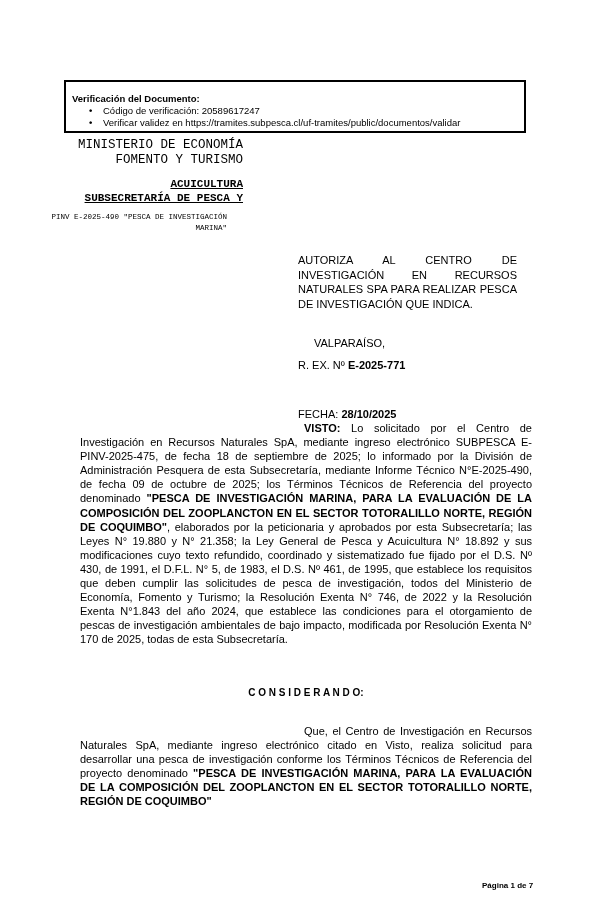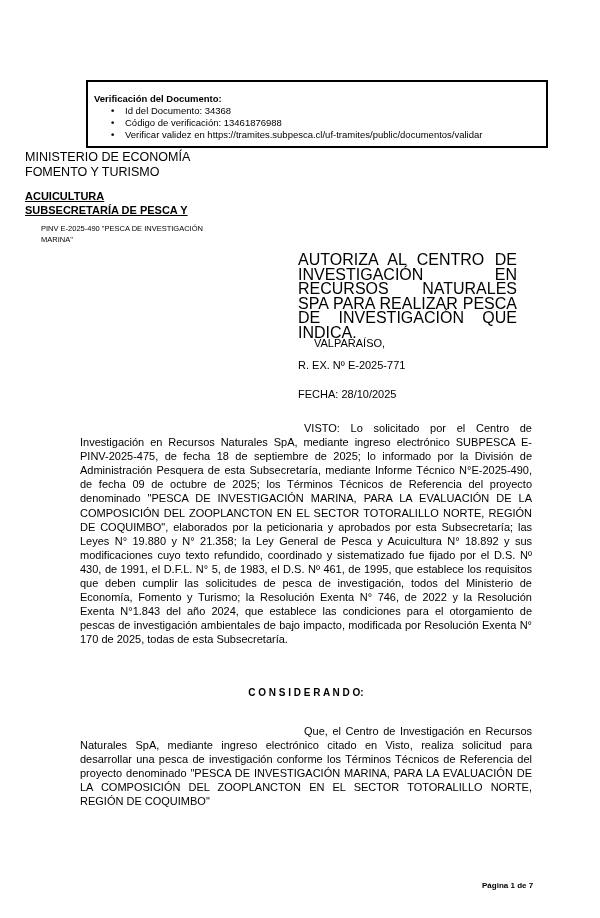--- a/index.html
+++ b/index.html
@@ -2,42 +2,42 @@
 <html><head>
 <meta charset="utf-8">
 <style>
   html,body{margin:0;padding:0;background:#fff;}
   .page{
     position:relative;width:600px;height:918px;background:#ffffff;
     font-family:"Liberation Sans",sans-serif;color:#000;overflow:hidden;
   }
   
   .verify-box{
-    position:absolute;left:86px;top:80px;width:462px;height:68px;
+    position:absolute;left:64px;top:80px;width:462px;height:53px;
     border:2px solid #000;box-sizing:border-box;overflow:hidden;
     padding:11px 6px 0 6px;font-size:9.5px;line-height:12px;
   }
   .verify-title{font-weight:bold;}
   .vitem{padding-left:17px;}
   .vitem .bullet{display:inline-block;width:14px;font-weight:bold;}
   
-  .org-header{position:absolute;left:25px;top:150px;width:218px;text-align:left;}
+  .org-header{position:absolute;left:25px;top:138px;width:218px;text-align:right;font-family:Liberation Mono, monospace;}
   .ministry{font-size:12.5px;line-height:15px;}
   .subse{margin-top:9px;font-size:11px;line-height:14px;font-weight:bold;}
   .subse div{text-decoration:underline;}
   .proj-ref{margin-top:7px;font-size:7.5px;line-height:10.5px;max-width:186px;margin-left:auto;margin-right:auto;}
   
   .subject{
     position:absolute;left:298px;top:253px;width:219px;
-    font-size:16px;line-height:14.6px;text-align:justify;
+    font-size:11px;line-height:14.6px;text-align:justify;
   }
   .city{position:absolute;left:314px;top:337px;font-size:11px;}
   .resol{position:absolute;left:298px;top:359px;font-size:11px;}
-  .fecha{position:absolute;left:298px;top:388px;font-size:11px;}
-  .bold{font-weight:normal;}
+  .fecha{position:absolute;left:298px;top:408px;font-size:11px;}
+  .bold{font-weight:bold;}
   
   .para{
     position:absolute;left:80px;width:452px;
     font-size:11px;line-height:14.1px;text-align:justify;
   }
   .para-visto{top:421px;text-indent:224px;}
   .considerando-heading{
     position:absolute;left:80px;top:687px;width:452px;
     text-align:center;font-weight:bold;font-size:10px;
   }
@@ -45,24 +45,21 @@
   .page-num{position:absolute;left:482px;top:881px;font-size:8px;font-weight:bold;}
 </style>
 </head>
 <body>
 
 <div class="page">
 
   <div class="verify-box">
     <div class="verify-title">Verificación del Documento:</div>
     <div class="vitem">
-      <span class="bullet">•</span><span>Id del Documento: 34368</span>
-    </div>
-    <div class="vitem">
-      <span class="bullet">•</span><span>Código de verificación: 13461876988</span>
+      <span class="bullet">•</span><span>Código de verificación: 20589617247</span>
     </div>
     <div class="vitem">
       <span class="bullet">•</span><span>Verificar validez en https://tramites.subpesca.cl/uf-tramites/public/documentos/validar</span>
     </div>
   </div>
 
   <div class="org-header">
     <div class="ministry">
       <div>MINISTERIO DE ECONOMÍA</div>
       <div>FOMENTO Y TURISMO</div>

